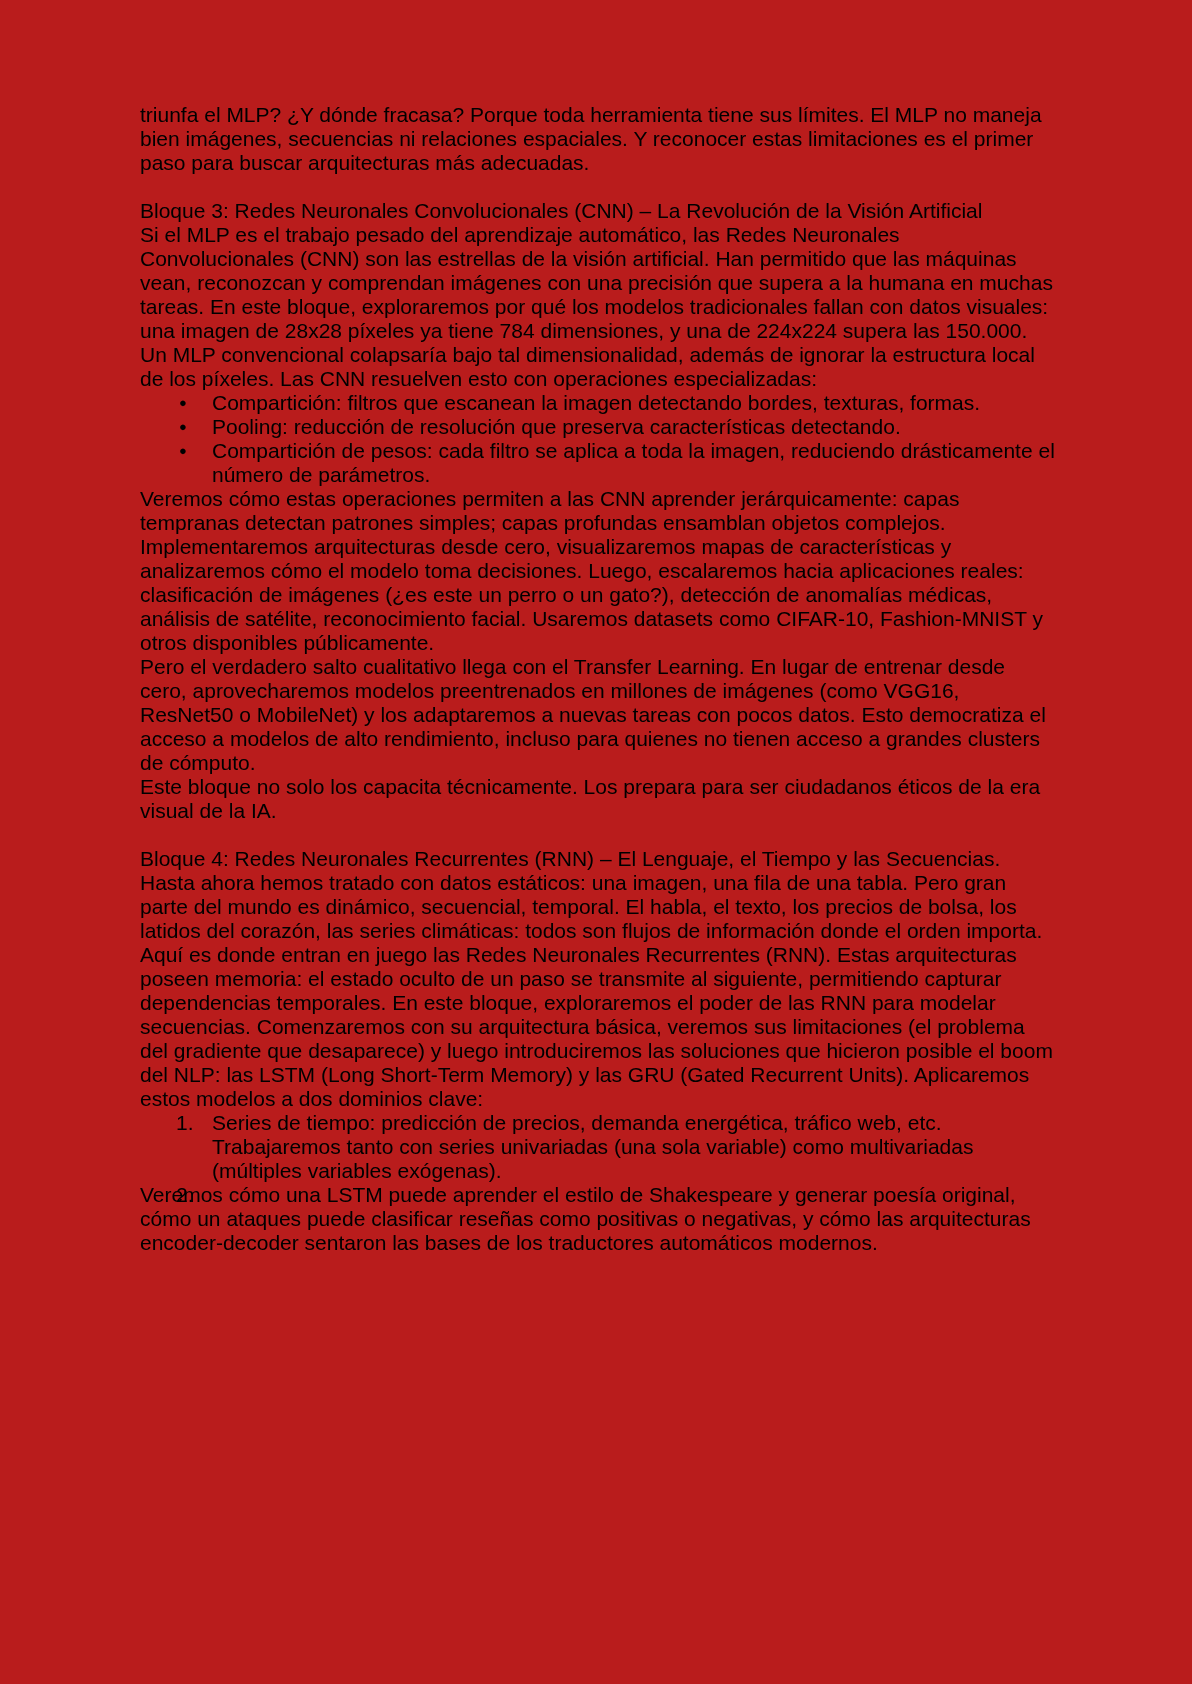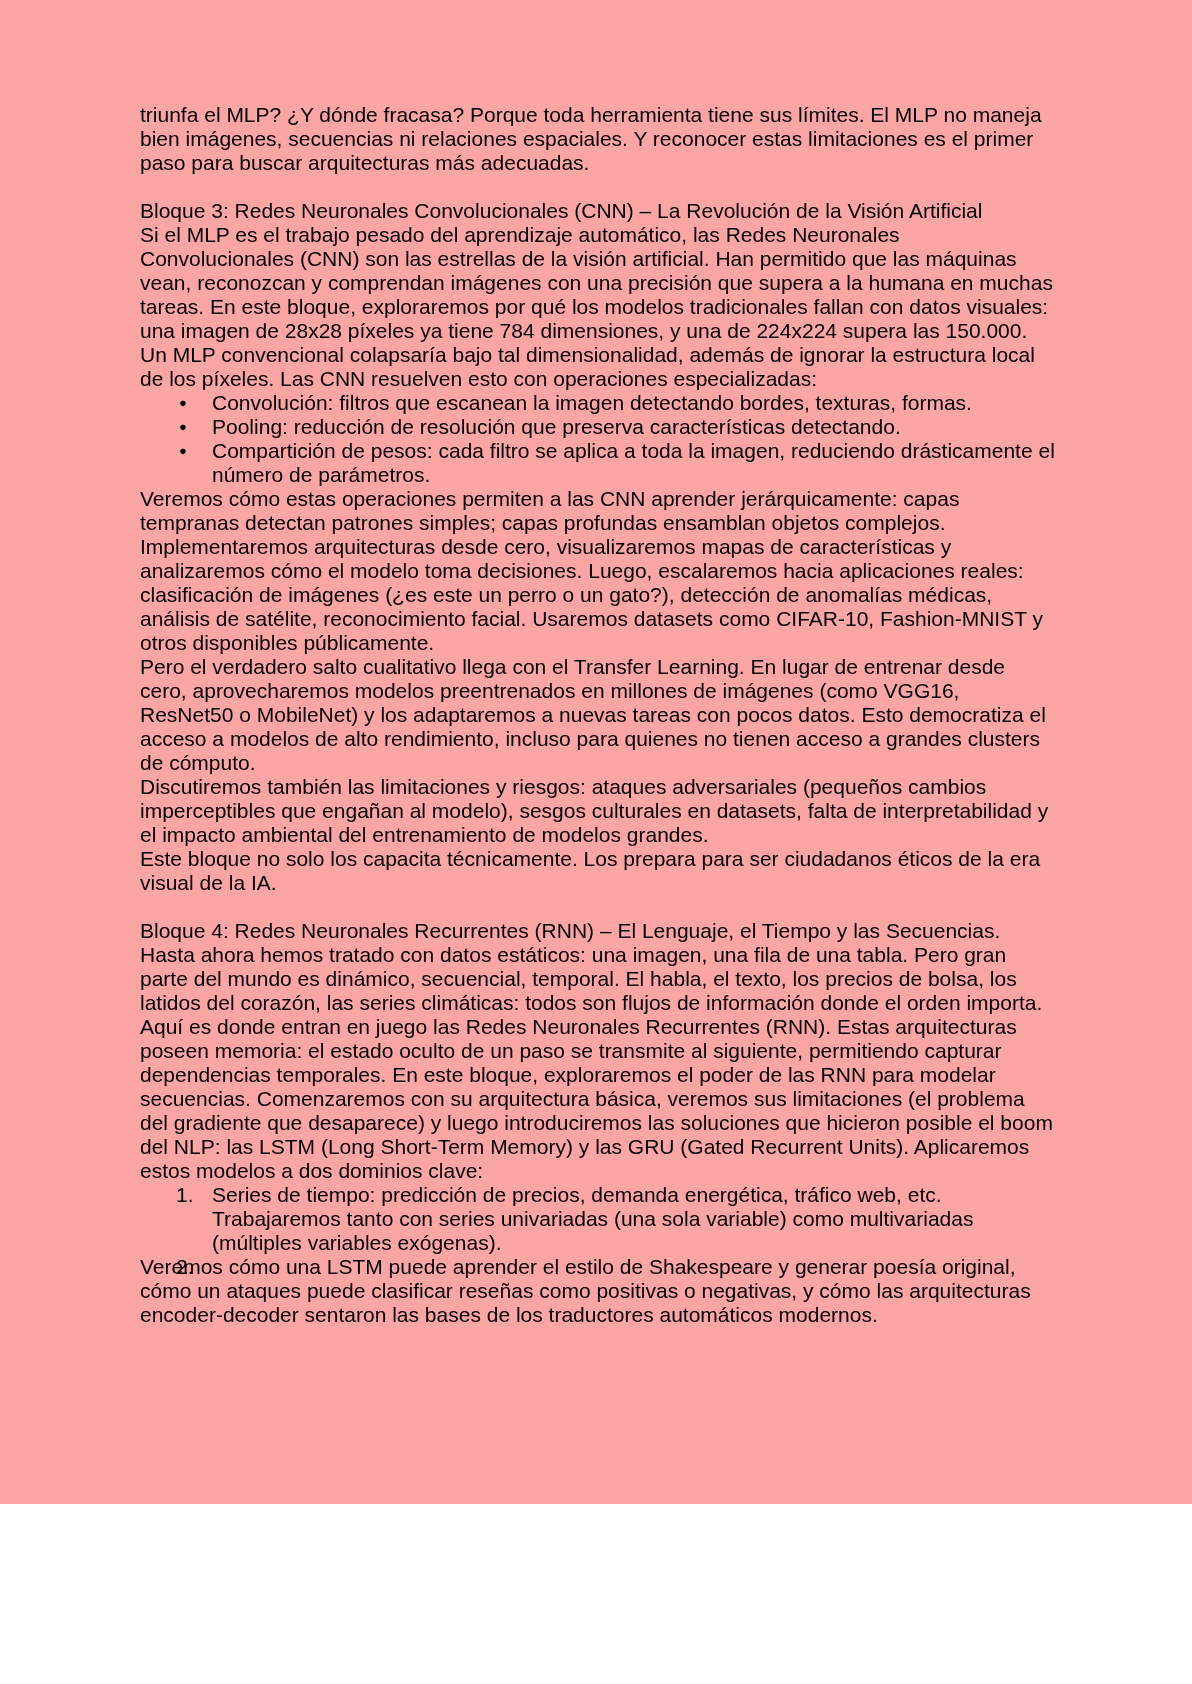--- a/index.html
+++ b/index.html
@@ -10,23 +10,23 @@
     body {
       width: 1192px;
       height: 1684px;
       font-family: "Liberation Sans", "DejaVu Sans", sans-serif;
       color: #000000;
       -webkit-font-smoothing: antialiased;
     }
     .page {
       box-sizing: border-box;
       width: 1192px;
-      height: 1504px;
+      height: 1684px;
       padding: 103px 136px 40px 140px;
-      background: #fca5a5;
+      background: #b91c1c;
       font-size: 21px;
       line-height: 24px;
       overflow: hidden;
     }
     .para {
       margin: 0;
       white-space: pre-wrap;
       text-align: left;
     }
     .blank-line {
@@ -61,37 +61,36 @@
   <p class="para">triunfa el MLP? ¿Y dónde fracasa? Porque toda herramienta tiene sus límites. El MLP no maneja bien imágenes, secuencias ni relaciones espaciales. Y reconocer estas limitaciones es el primer paso para buscar arquitecturas más adecuadas.</p>
 
   <div class="blank-line"></div>
 
   <p class="para">Bloque 3: Redes Neuronales Convolucionales (CNN) – La Revolución de la Visión Artificial
 Si el MLP es el trabajo pesado del aprendizaje automático, las Redes Neuronales Convolucionales (CNN) son las estrellas de la visión artificial. Han permitido que las máquinas vean, reconozcan y comprendan imágenes con una precisión que supera a la humana en muchas tareas. En este bloque, exploraremos por qué los modelos tradicionales fallan con datos visuales: una imagen de 28x28 píxeles ya tiene 784 dimensiones, y una de 224x224 supera las 150.000. Un MLP convencional colapsaría bajo tal dimensionalidad, además de ignorar la estructura local de los píxeles. Las CNN resuelven esto con operaciones especializadas:</p>
 
   <div class="list">
     <div class="list-item">
       <span class="marker bullet">●</span>
-      <span class="item-text">Convolución: filtros que escanean la imagen detectando bordes, texturas, formas.</span>
+      <span class="item-text">Compartición: filtros que escanean la imagen detectando bordes, texturas, formas.</span>
     </div>
     <div class="list-item">
       <span class="marker bullet">●</span>
       <span class="item-text">Pooling: reducción de resolución que preserva características detectando.</span>
     </div>
     <div class="list-item">
       <span class="marker bullet">●</span>
       <span class="item-text">Compartición de pesos: cada filtro se aplica a toda la imagen, reduciendo drásticamente el número de parámetros.</span>
     </div>
   </div>
 
   <p class="para">Veremos cómo estas operaciones permiten a las CNN aprender jerárquicamente: capas tempranas detectan patrones simples; capas profundas ensamblan objetos complejos. Implementaremos arquitecturas desde cero, visualizaremos mapas de características y analizaremos cómo el modelo toma decisiones. Luego, escalaremos hacia aplicaciones reales: clasificación de imágenes (¿es este un perro o un gato?), detección de anomalías médicas, análisis de satélite, reconocimiento facial. Usaremos datasets como CIFAR-10, Fashion-MNIST y otros disponibles públicamente.</p>
 
   <p class="para">Pero el verdadero salto cualitativo llega con el Transfer Learning. En lugar de entrenar desde cero, aprovecharemos modelos preentrenados en millones de imágenes (como VGG16, ResNet50 o MobileNet) y los adaptaremos a nuevas tareas con pocos datos. Esto democratiza el acceso a modelos de alto rendimiento, incluso para quienes no tienen acceso a grandes clusters de cómputo.</p>
 
-  <p class="para">Discutiremos también las limitaciones y riesgos: ataques adversariales (pequeños cambios imperceptibles que engañan al modelo), sesgos culturales en datasets, falta de interpretabilidad y el impacto ambiental del entrenamiento de modelos grandes.</p>
 
   <p class="para">Este bloque no solo los capacita técnicamente. Los prepara para ser ciudadanos éticos de la era visual de la IA.</p>
 
   <div class="blank-line"></div>
 
   <p class="para">Bloque 4: Redes Neuronales Recurrentes (RNN) – El Lenguaje, el Tiempo y las Secuencias. Hasta ahora hemos tratado con datos estáticos: una imagen, una fila de una tabla. Pero gran parte del mundo es dinámico, secuencial, temporal. El habla, el texto, los precios de bolsa, los latidos del corazón, las series climáticas: todos son flujos de información donde el orden importa. Aquí es donde entran en juego las Redes Neuronales Recurrentes (RNN). Estas arquitecturas poseen memoria: el estado oculto de un paso se transmite al siguiente, permitiendo capturar dependencias temporales. En este bloque, exploraremos el poder de las RNN para modelar secuencias. Comenzaremos con su arquitectura básica, veremos sus limitaciones (el problema del gradiente que desaparece) y luego introduciremos las soluciones que hicieron posible el boom del NLP: las LSTM (Long Short-Term Memory) y las GRU (Gated Recurrent Units). Aplicaremos estos modelos a dos dominios clave:</p>
 
   <div class="list">
     <div class="list-item">
       <span class="marker number">1.</span>

